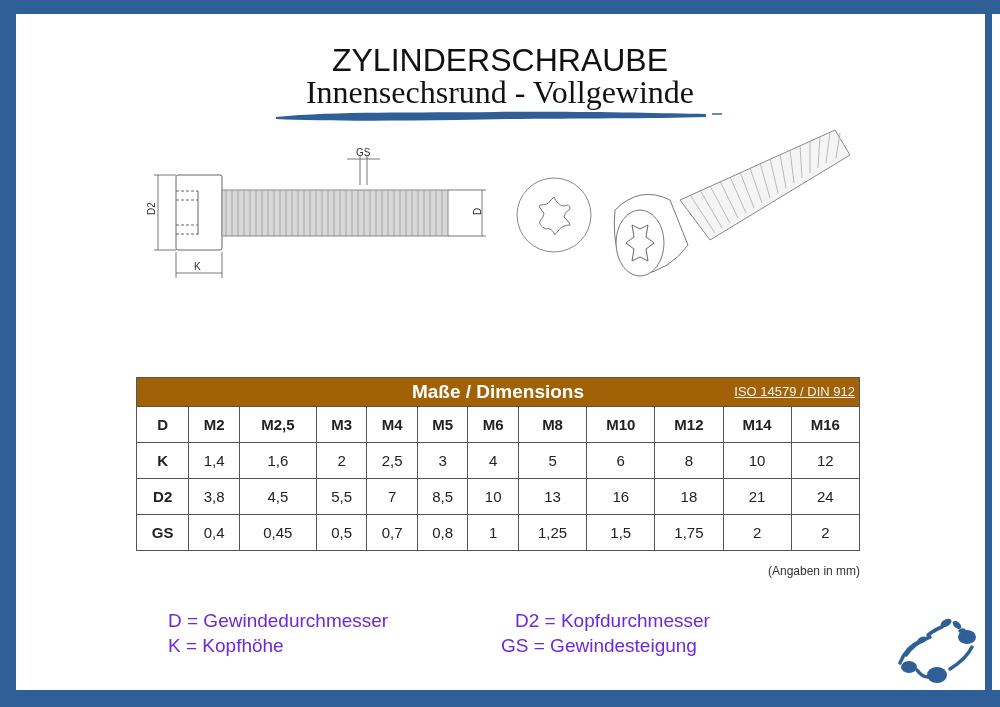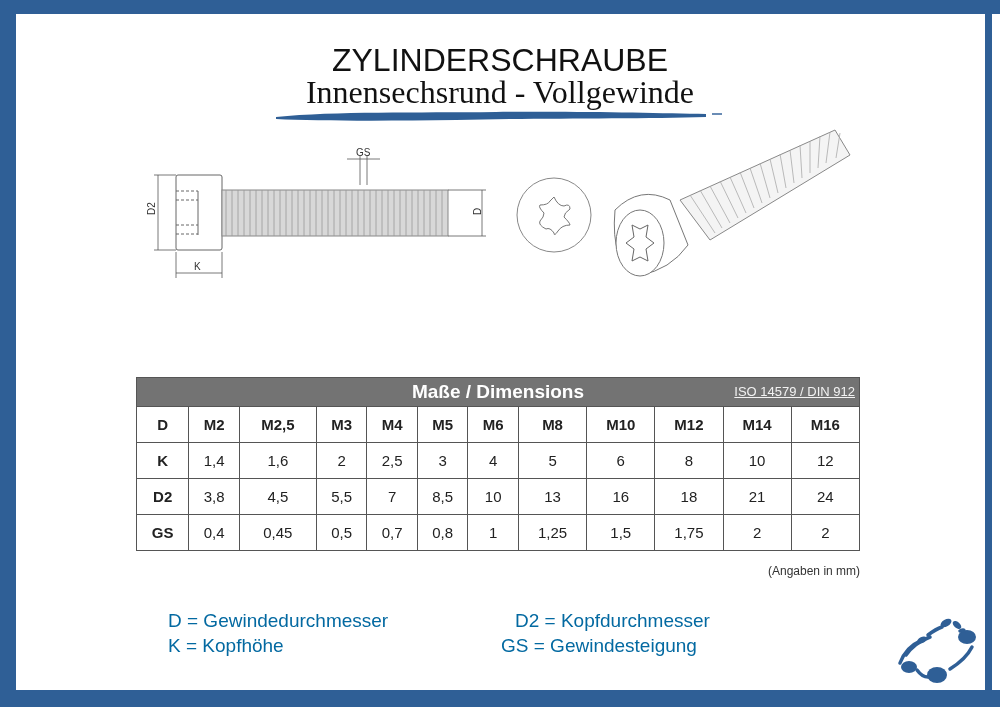--- a/index.html
+++ b/index.html
@@ -8,27 +8,27 @@
   .frame-bottom{position:absolute;left:0;top:690px;width:1000px;height:17px;background:#2f5f96;}
   .frame-left{position:absolute;left:0;top:0;width:16px;height:707px;background:#2f5f96;}
   .frame-right3{position:absolute;left:985px;top:0;width:7px;height:707px;background:#2f5f96;}
   .title{position:absolute;left:0;width:1000px;text-align:center;font-size:32px;}
   .title1{top:42px;}
   .title2{top:74px;font-family:Liberation Serif, serif;}
   .brush{position:absolute;left:276px;top:107px;}
   .drawing{position:absolute;}
   table.dims{position:absolute;left:136px;top:377px;width:724px;border-collapse:collapse;font-size:15px;}
   table.dims td{border:1.5px solid #555;text-align:center;height:33px;color:#222;}
-  table.dims td.hdr{background:#737373;color:#fff;height:26px;position:relative;border-color:#555;}
+  table.dims td.hdr{background:#a16207;color:#fff;height:26px;position:relative;border-color:#555;}
   .hdr-title{font-size:19px;font-weight:bold;}
   .hdr-std{position:absolute;right:4px;top:6px;font-size:13px;color:#f2f2f2;text-decoration:underline;}
   .rowlabel{font-weight:bold;}
   .headrow td{font-weight:bold;}
   .note{position:absolute;left:768px;top:558px;font-size:12px;color:#333;margin-top:6px;}
-  .legend{position:absolute;font-size:19px;color:#0369a1;}
+  .legend{position:absolute;font-size:19px;color:#6d28d9;}
   .logo{position:absolute;left:892px;top:615px;}
 </style>
 </head>
 <body>
 
 <div class="frame-top"></div>
 <div class="frame-bottom"></div>
 <div class="frame-left"></div>
 <div class="frame-right3"></div>
 

